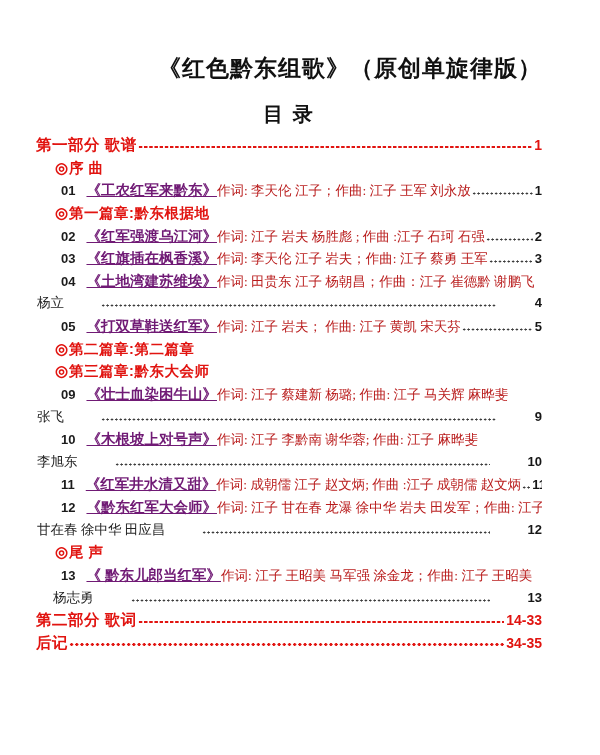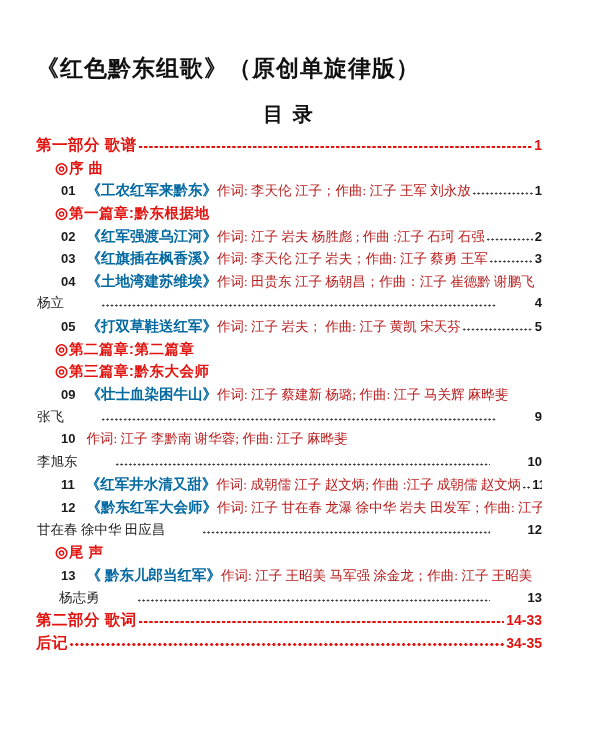--- a/index.html
+++ b/index.html
@@ -4,21 +4,21 @@
 <style>
   :root { --red:#e11410; --ink:#1b1b1b; }
   * { margin:0; padding:0; box-sizing:border-box; }
   html,body { background:#fff; }
   .page {
     position:relative; width:600px; height:755px; background:#ffffff;
     padding:54px 58px 0 36px; overflow:hidden;
     font-family:"Liberation Sans", sans-serif; color:var(--ink);
   }
   .doc-title {
-    text-align:left; font-size:23px; font-weight:700; color:#111;
+    text-align:right; font-size:23px; font-weight:700; color:#111;
     line-height:28px; letter-spacing:1px; white-space:nowrap;
   }
   .doc-subtitle {
     text-align:center; font-size:20px; font-weight:700; color:#111;
     margin-top:20px; line-height:24px; letter-spacing:2px;
   }
   .toc { margin-top:8px;text-align:center; }
   .row {
     display:flex; align-items:baseline; height:22.64px; line-height:22.64px;
     white-space:nowrap; overflow:hidden;
@@ -27,28 +27,28 @@
   .row.part { color:var(--red); font-weight:700; }
   .part-label { font-size:15.5px; letter-spacing:0.5px; }
   .pg-red { font-size:14px; font-weight:700; color:var(--red); }
   
   .row.section { margin-left:19px; color:var(--red); font-weight:700; }
   .bullet { font-size:15px; margin-right:1px; }
   .section-label { font-size:14.5px; letter-spacing:0.5px; }
   
   .row.entry { margin-left:25px; }
   .num { font-size:13px; font-weight:700; margin-right:11px; }
-  .song { font-size:14.5px; font-weight:700; color:#0369a1; }
+  .song { font-size:14.5px; font-weight:700; color:#701a75;text-decoration:underline; }
   .credits {
     font-size:13.5px; color:#b91c1c;
     font-family:"Liberation Serif","DejaVu Serif",serif;
   }
   
   .row.cont { margin-left:1px;gap:36px; }
-  .row.cont.indent { margin-left:23px; }
+  .row.cont.indent { margin-left:17px; }
   .cont-text {
     font-size:13.5px; color:#242424;
     font-family:"Liberation Serif","DejaVu Serif",serif;
   }
   
   .leader {
     flex:1 1 auto; height:3px; margin:0 2px 0 1px; min-width:8px;
     background-image:radial-gradient(circle, #3c3c3c 0.95px, rgba(0,0,0,0) 1.1px);
     background-size:4.4px 3px; background-repeat:repeat-x;
     background-position:left bottom;
@@ -132,20 +132,21 @@
         <span class="song">《壮士血染困牛山》</span>
         <span class="credits">作词: 江子 蔡建新 杨璐; 作曲: 江子 马关辉 麻晔斐</span>
       </div>
       <div class="row cont">
         <span class="cont-text">张飞</span>
         <span class="leader"></span>
         <span class="pg">9</span>
       </div>
       <div class="row entry">
         <span class="num">10</span>
+        <span class="song">《木根坡上对号声》</span>
         <span class="credits">作词: 江子 李黔南 谢华蓉; 作曲: 江子 麻晔斐</span>
       </div>
       <div class="row cont">
         <span class="cont-text">李旭东</span>
         <span class="leader"></span>
         <span class="pg">10</span>
       </div>
       <div class="row entry">
         <span class="num">11</span>
         <span class="song">《红军井水清又甜》</span>

